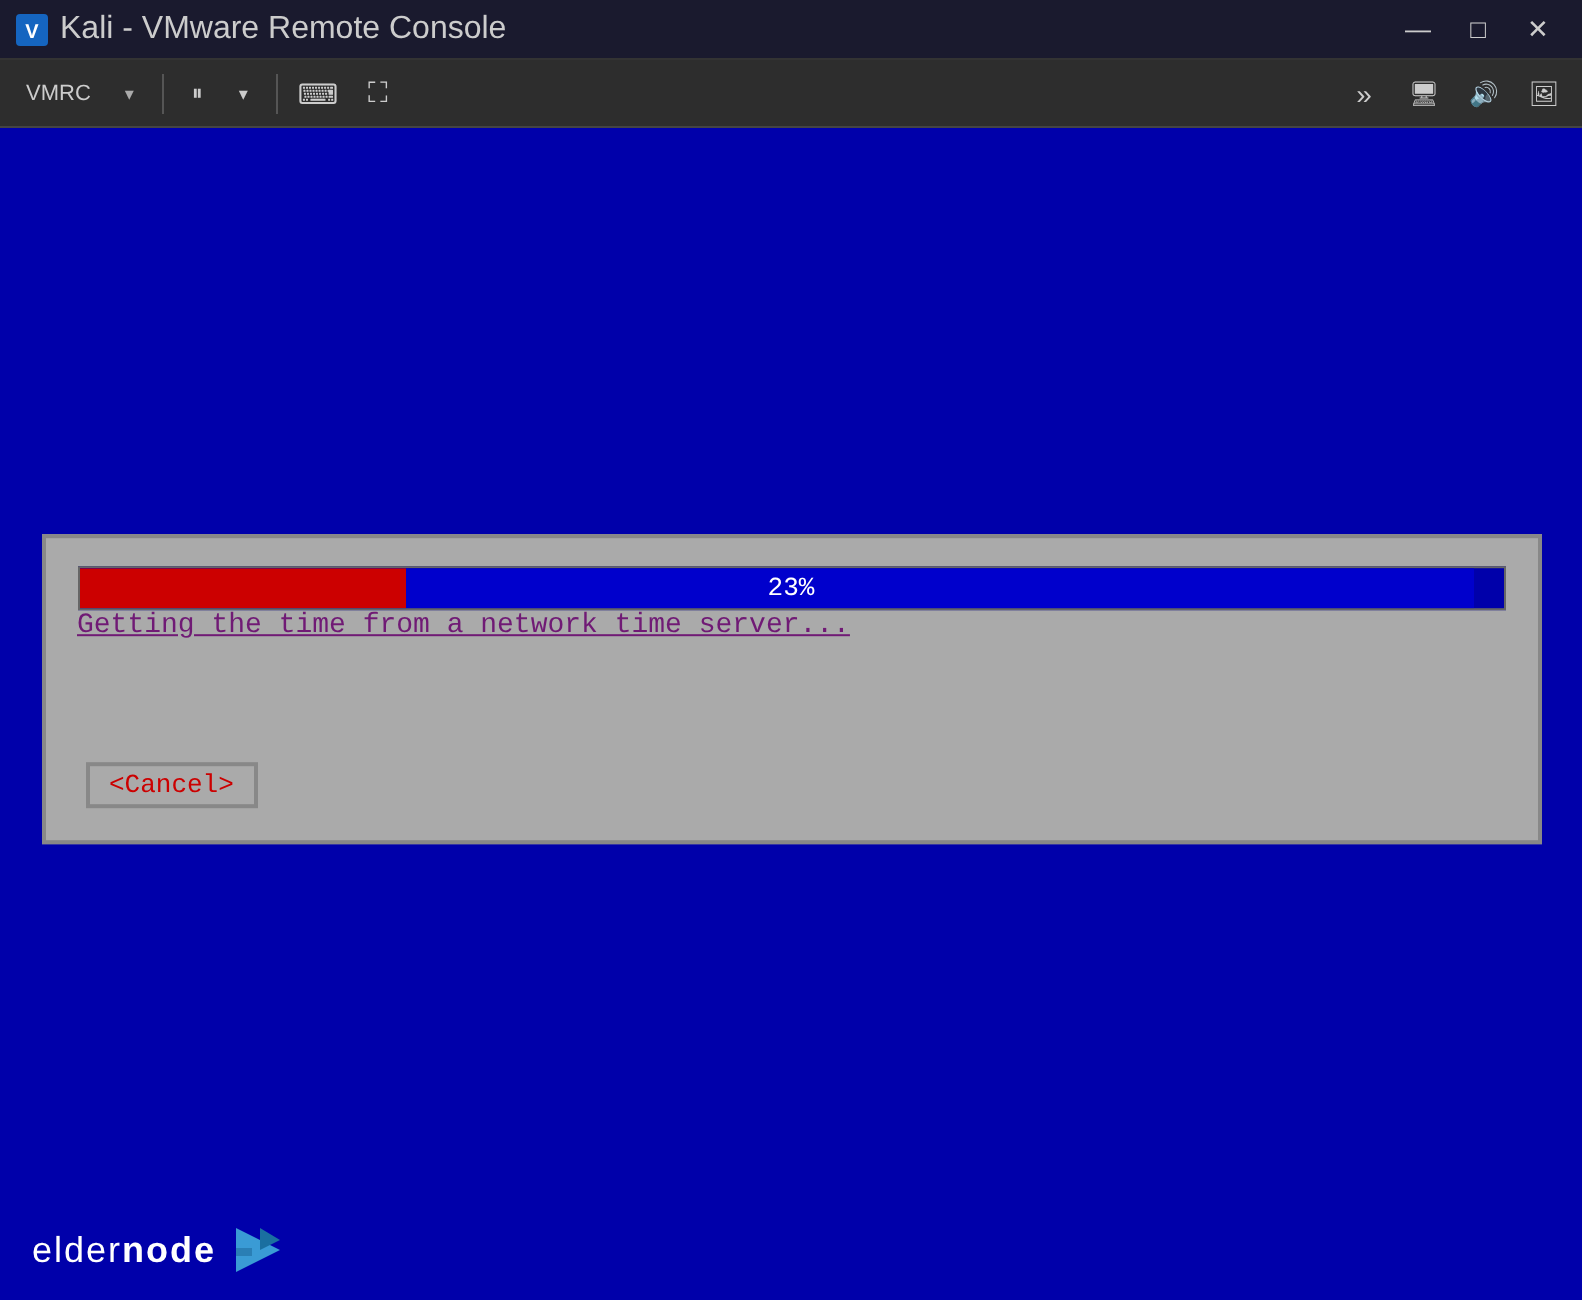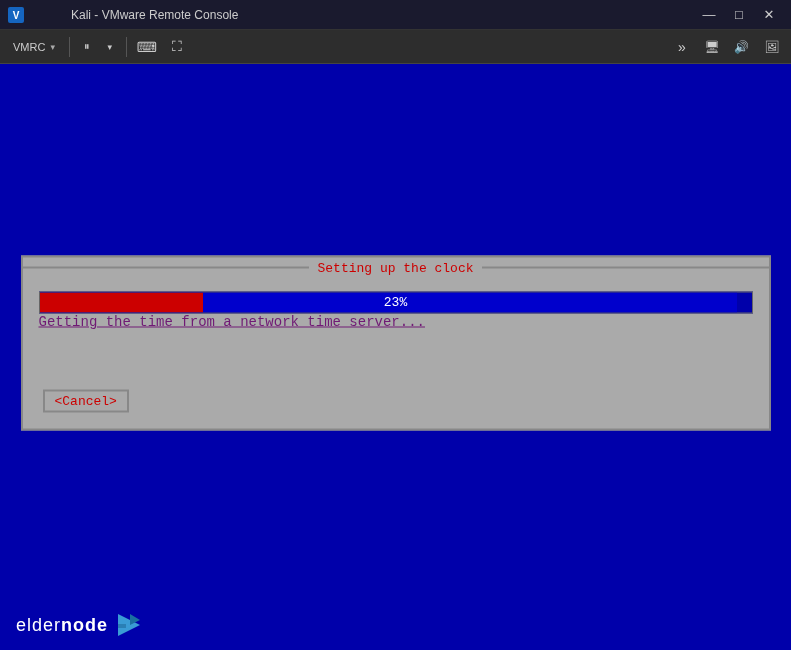--- a/index.html
+++ b/index.html
@@ -31,22 +31,21 @@
       gap: 6px;
     }
 
     #app-icon {
       width: 16px;
       height: 16px;
     }
 
     #title-text {
       color: #ccc;
-      font-size: 12px;
-      margin-left: 41px;
+      font-size: 16px;
     }
 
     #title-controls {
       display: flex;
       gap: 2px;
     }
 
     .title-btn {
       width: 28px;
       height: 22px;
@@ -75,21 +74,21 @@
     .toolbar-btn {
       height: 26px;
       padding: 0 6px;
       background: transparent;
       border: 1px solid transparent;
       color: #ccc;
       font-size: 11px;
       cursor: pointer;
       display: flex;
       align-items: center;
-      gap: 5px;
+      gap: 17px;
       border-radius: 2px;
     }
 
     .toolbar-separator {
       width: 1px;
       height: 20px;
       background: #555;
       margin: 0 3px;
     }
 
@@ -293,24 +292,20 @@
     <button class="toolbar-icon-btn">
       <span style="font-size:12px;">🖼</span>
     </button>
   </div>
 </div>
 
 <div id="vm-area">
 
   <div id="dialog">
 
-    <div id="dialog-titlebar">
-      <div id="dialog-title-line"></div>
-      <span id="dialog-title-text">Setting up the clock</span>
-    </div>
 
     <div id="dialog-body">
       
       <div id="progress-container">
         <div id="progress-blue"></div>
         <div id="progress-red" style="width: 23%;"></div>
         <span id="progress-label">23%</span>
       </div>
 
       

